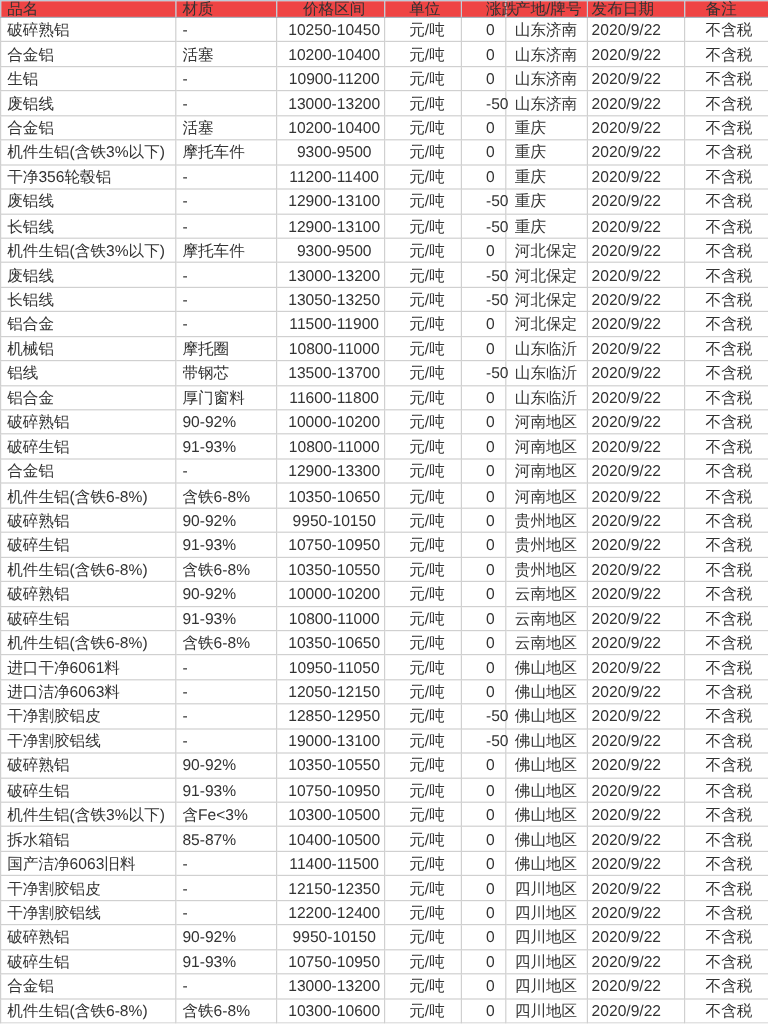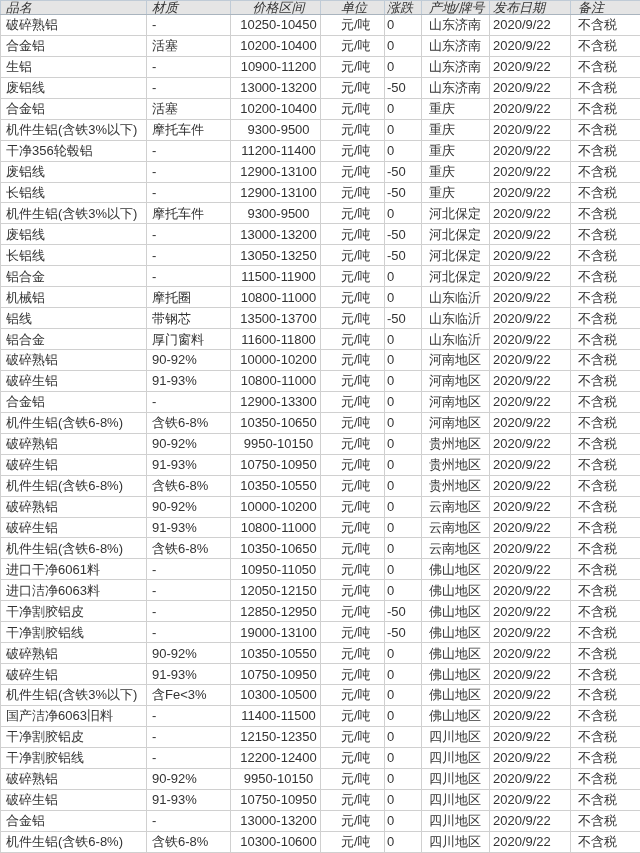--- a/index.html
+++ b/index.html
@@ -23,34 +23,33 @@
     border: 1px solid #d0d0d0;
     text-align: left;
     vertical-align: middle;
     white-space: nowrap;
     overflow: visible;
     padding: 0;
     font-weight: normal;
     line-height: 1;
   }
   .price-table thead th {
-    background: #e5e5e5;
+    background: #ef4444;
     border-color: #c0cbd6;
     border-bottom: 1px solid #a9b4be;
-    font-style: italic;
   }
   
   .price-table th:nth-child(1), .price-table td:nth-child(1) { padding-left: 5px; }
   .price-table th:nth-child(2), .price-table td:nth-child(2) { padding-left: 5px; margin-left: 17px; }
   .price-table th:nth-child(3), .price-table td:nth-child(3) { padding-left: 6px; text-align: center; }
   .price-table th:nth-child(4), .price-table td:nth-child(4) { padding-left: 20px; }
-  .price-table th:nth-child(5), .price-table td:nth-child(5) { padding-left: 2px; }
+  .price-table th:nth-child(5), .price-table td:nth-child(5) { padding-left: 20px; }
   .price-table th:nth-child(6), .price-table td:nth-child(6) { padding-left: 7px; }
   .price-table th:nth-child(7), .price-table td:nth-child(7) { padding-left: 3px; }
-  .price-table th:nth-child(8), .price-table td:nth-child(8) { padding-left: 7px; }
+  .price-table th:nth-child(8), .price-table td:nth-child(8) { padding-left: 17px; }
 </style>
 </head>
 <body>
 
 <table class="price-table">
   <colgroup>
     <col style="width:146px">
     <col style="width:84px">
     <col style="width:90px">
     <col style="width:64px">
@@ -396,20 +395,30 @@
         <td>机件生铝(含铁3%以下)</td>
         <td>含Fe&lt;3%</td>
         <td>10300-10500</td>
         <td>元/吨</td>
         <td>0</td>
         <td>佛山地区</td>
         <td>2020/9/22</td>
         <td>不含税</td>
       </tr>
       <tr>
+        <td>拆水箱铝</td>
+        <td>85-87%</td>
+        <td>10400-10500</td>
+        <td>元/吨</td>
+        <td>0</td>
+        <td>佛山地区</td>
+        <td>2020/9/22</td>
+        <td>不含税</td>
+      </tr>
+      <tr>
         <td>国产洁净6063旧料</td>
         <td>-</td>
         <td>11400-11500</td>
         <td>元/吨</td>
         <td>0</td>
         <td>佛山地区</td>
         <td>2020/9/22</td>
         <td>不含税</td>
       </tr>
       <tr>

